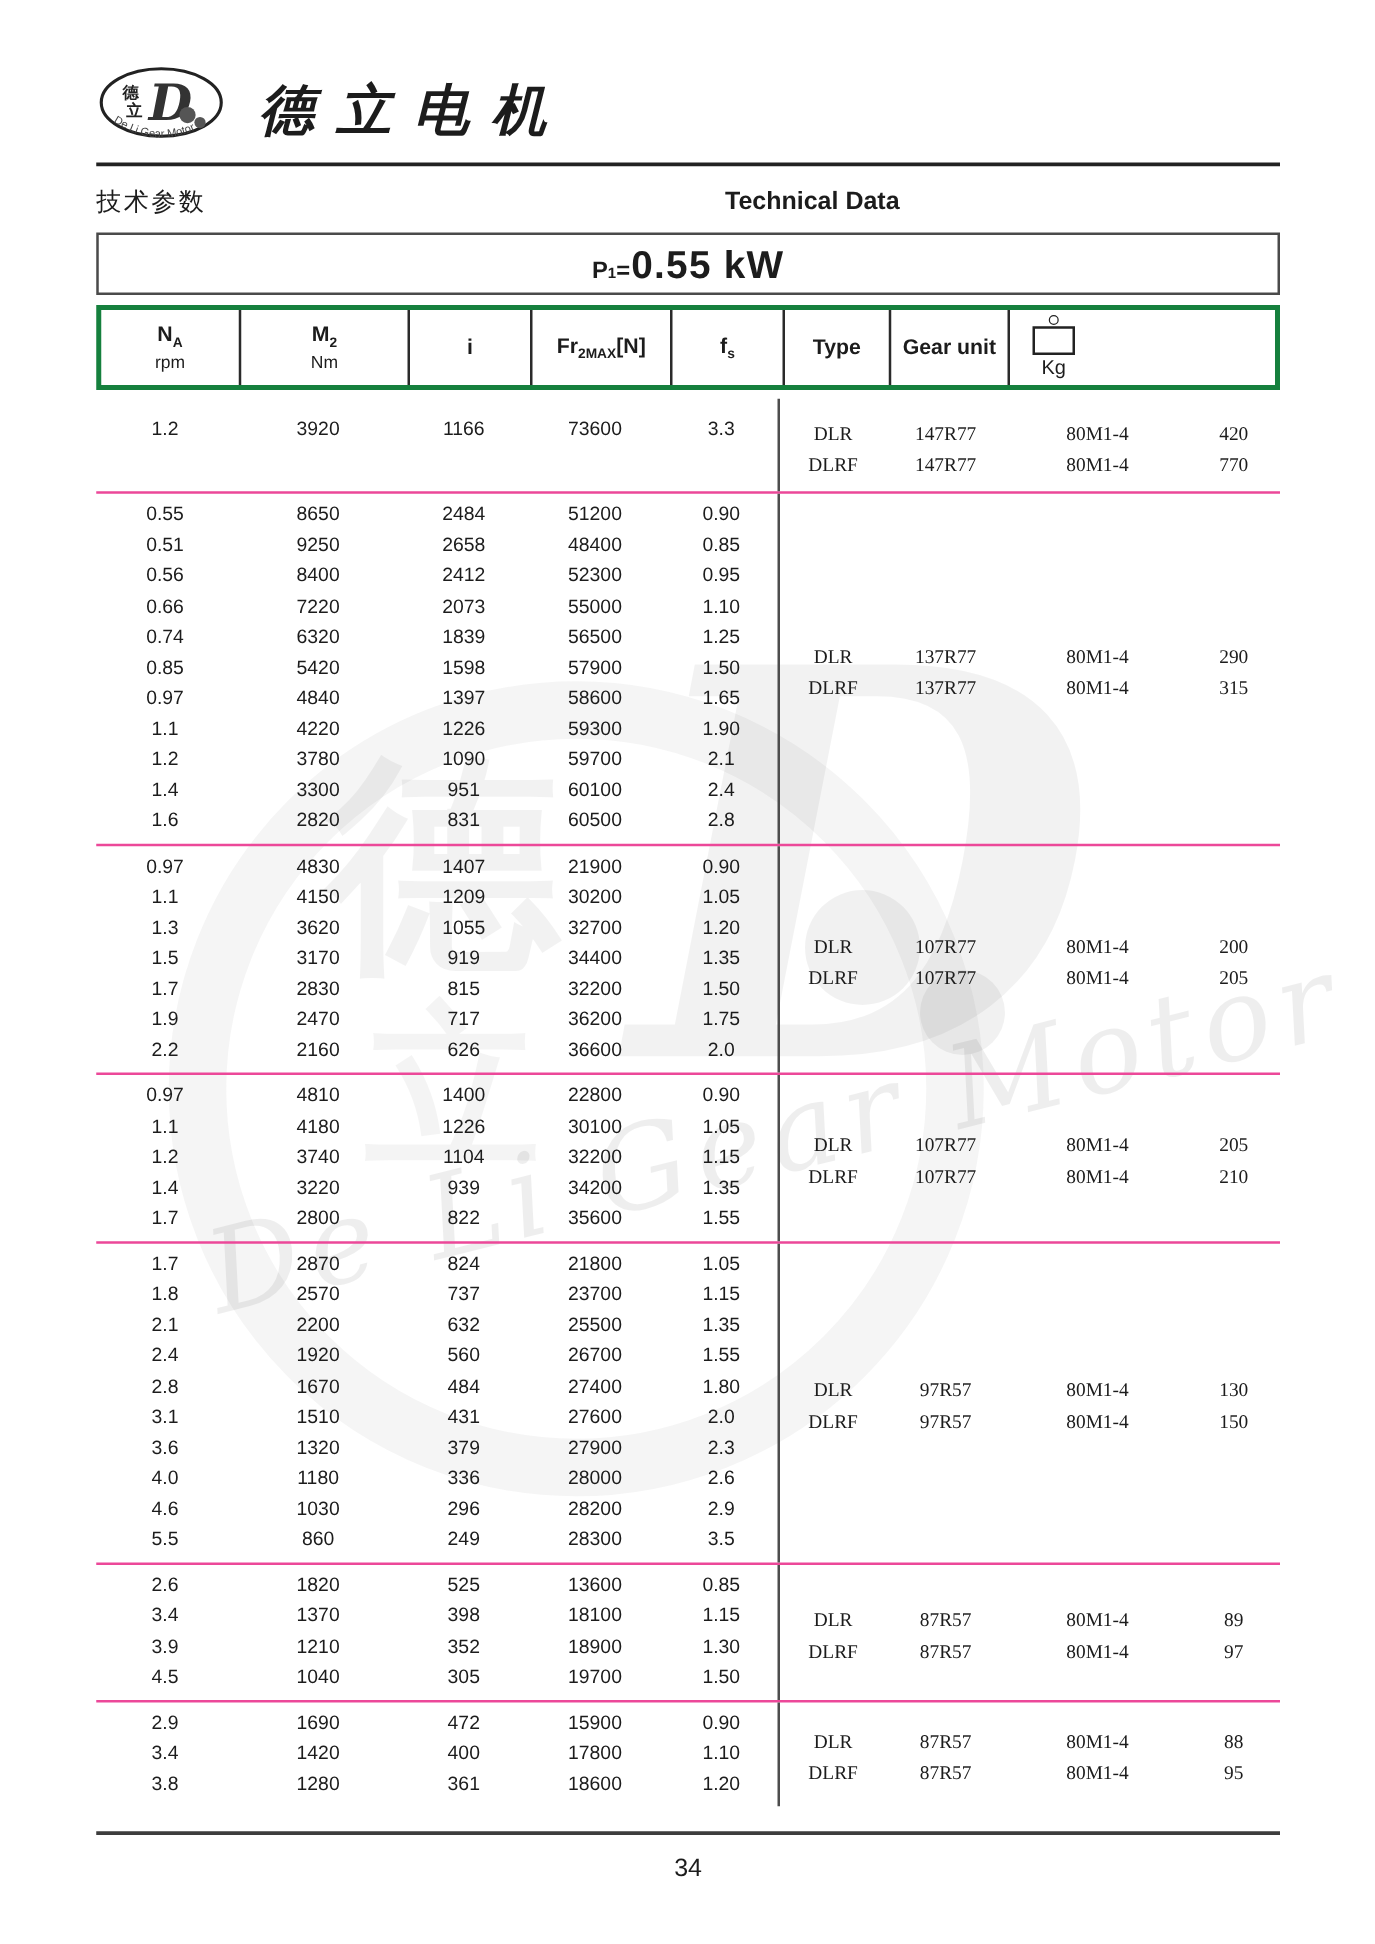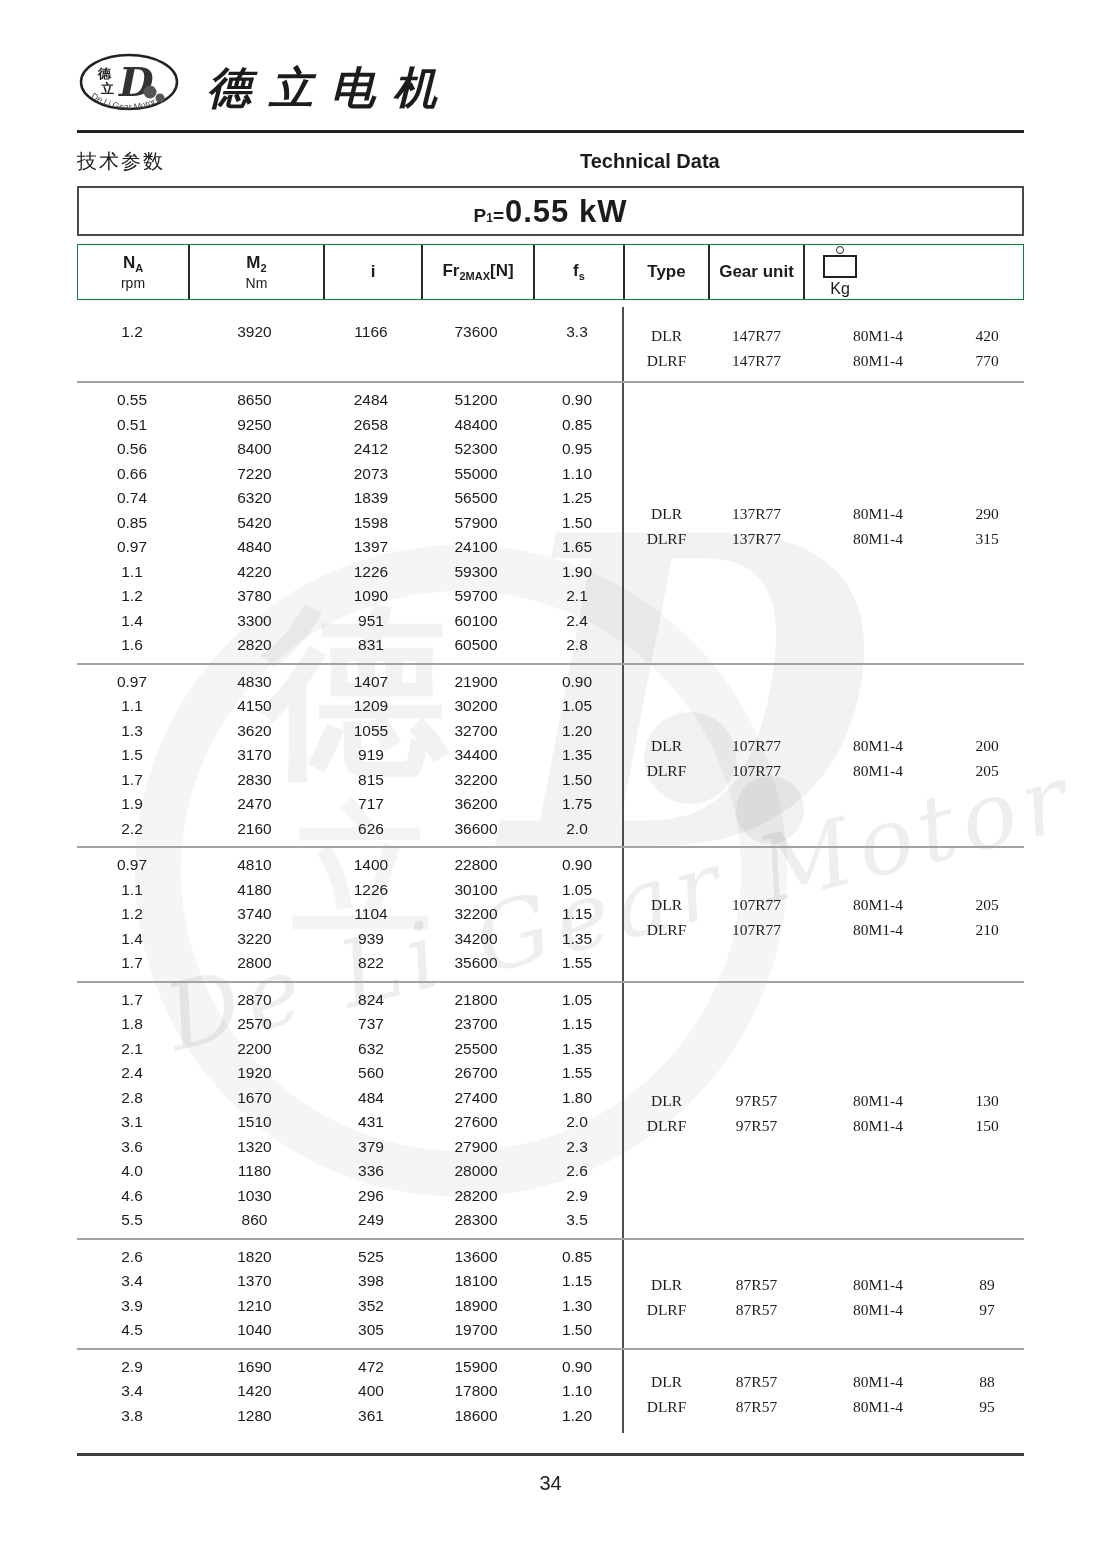--- a/index.html
+++ b/index.html
@@ -36,40 +36,40 @@
   .section-en{position:absolute;left:503px;top:2px;font-size:20px;font-weight:bold;}
 
   .power-box{border:2px solid #4a4a4a;height:50px;margin-top:8px;
              display:flex;align-items:baseline;justify-content:center;}
   .power-box{padding-top:6px;box-sizing:border-box;}
   .p-prefix{font-size:19px;font-weight:bold;}
   .p-sub{font-size:12px;font-weight:bold;}
   .p-val{font-size:31px;font-weight:bold;letter-spacing:1px;margin-left:1px;}
 
   
-  .thead{display:flex;border:1px solid #15803d;margin-top:8px;height:56px;
+  .thead{display:flex;border:4px solid #15803d;margin-top:8px;height:68px;
          box-sizing:border-box;align-items:stretch;}
   .th{display:flex;flex-direction:column;align-items:center;justify-content:center;
       box-sizing:border-box;line-height:1.12;}
   .th + .th{border-left:2px solid #2a2a2a;}
   .th-main{font-size:17px;font-weight:bold;}
   .th-main sub{font-size:11px;}
   .th-unit{font-size:14px;font-weight:normal;margin-top:1px;}
   .w0{width:110px}.w1{width:135px}.w2{width:98px}.w3{width:112px}.w4{width:90px}
   .w5{width:85px}.w6{width:95px}.w7{width:148px}.w8{width:72px}
   .kg-icon{display:flex;flex-direction:column;align-items:center;margin-bottom:2px;}
   .kg-knob{display:block;width:6px;height:6px;border:1.5px solid #222;border-radius:50%;
            background:#fff;margin-bottom:1px;}
   .kg-body{display:block;width:30px;height:19px;border:2px solid #222;background:#fff;}
   .kg-label{font-size:16px;font-weight:normal;}
 
   
   .tbody{margin-top:7px;}
   .group{display:flex;}
-  .group + .group{border-top:2px solid #a3a3a3;}
+  .group + .group{border-top:2px solid #ec4899;}
   .g-left{width:545px;box-sizing:border-box;padding:5px 0;
           display:flex;flex-direction:column;justify-content:center;}
   .g-right{width:402px;box-sizing:border-box;border-left:2px solid #4d4d4d;
            display:flex;flex-direction:column;justify-content:center;padding:5px 0;}
   .group.top .g-left,.group.top .g-right{justify-content:flex-start;padding-top:13px;padding-bottom:11px;}
   .d-row{display:flex;height:24.5px;align-items:center;}
   .t-row{display:flex;height:25px;align-items:flex-end;font-family:Liberation Serif, serif;}
   .cell{text-align:center;font-size:15.5px;}
   .c0{width:110px}.c1{width:135px}.c2{width:98px}.c3{width:112px}.c4{width:90px}
   .t0{width:85px}.t1{width:95px}.t2{width:148px}.t3{width:70px}
@@ -227,21 +227,21 @@
             <div class="cell c0">0.85</div>
             <div class="cell c1">5420</div>
             <div class="cell c2">1598</div>
             <div class="cell c3">57900</div>
             <div class="cell c4">1.50</div>
           </div>
           <div class="d-row">
             <div class="cell c0">0.97</div>
             <div class="cell c1">4840</div>
             <div class="cell c2">1397</div>
-            <div class="cell c3">24100</div>
+            <div class="cell c3">58600</div>
             <div class="cell c4">1.65</div>
           </div>
           <div class="d-row">
             <div class="cell c0">1.1</div>
             <div class="cell c1">4220</div>
             <div class="cell c2">1226</div>
             <div class="cell c3">59300</div>
             <div class="cell c4">1.90</div>
           </div>
           <div class="d-row">

